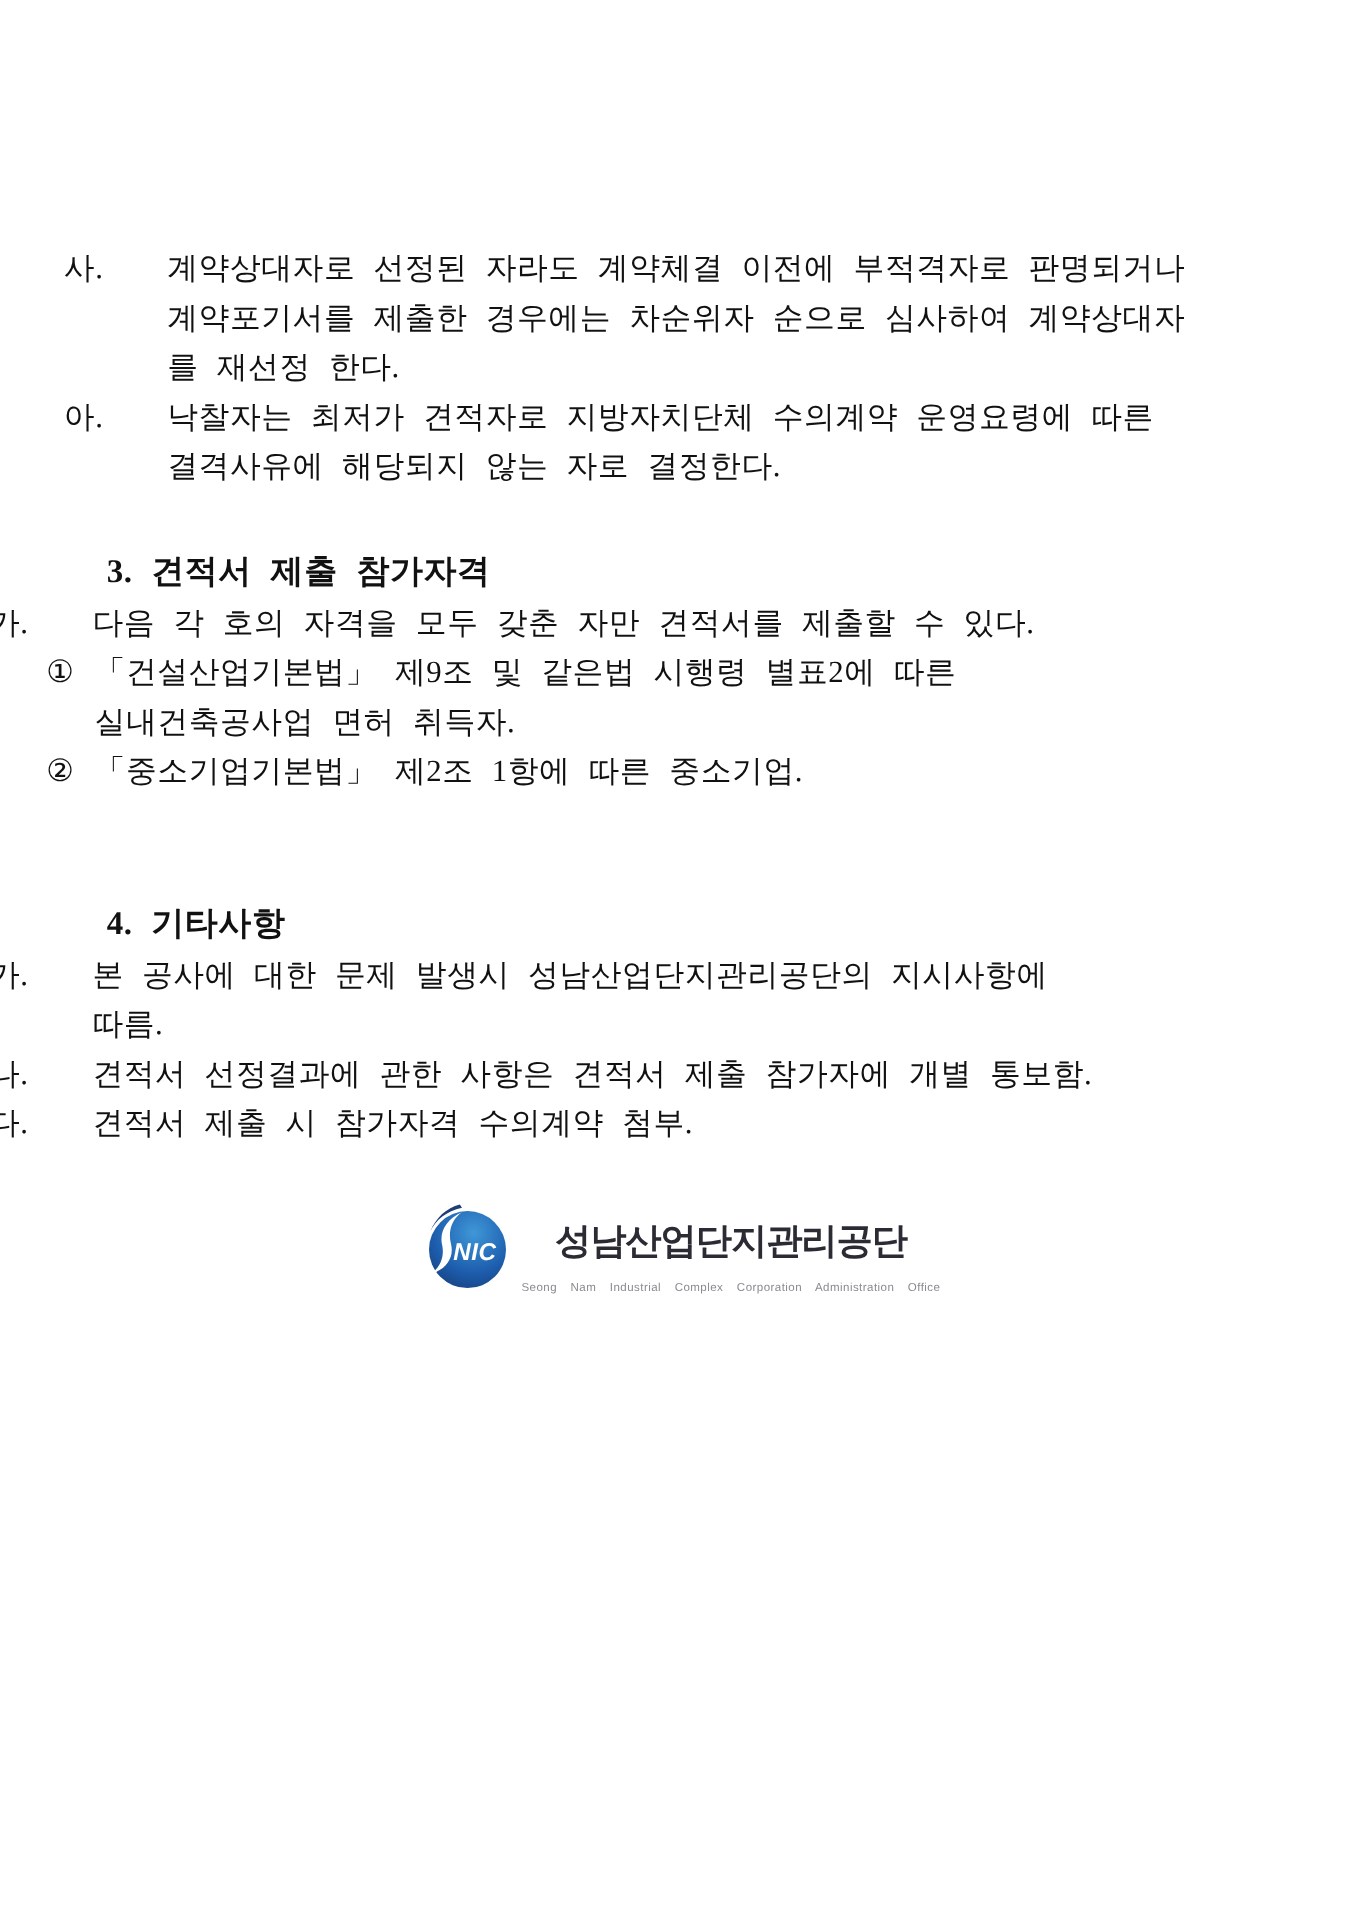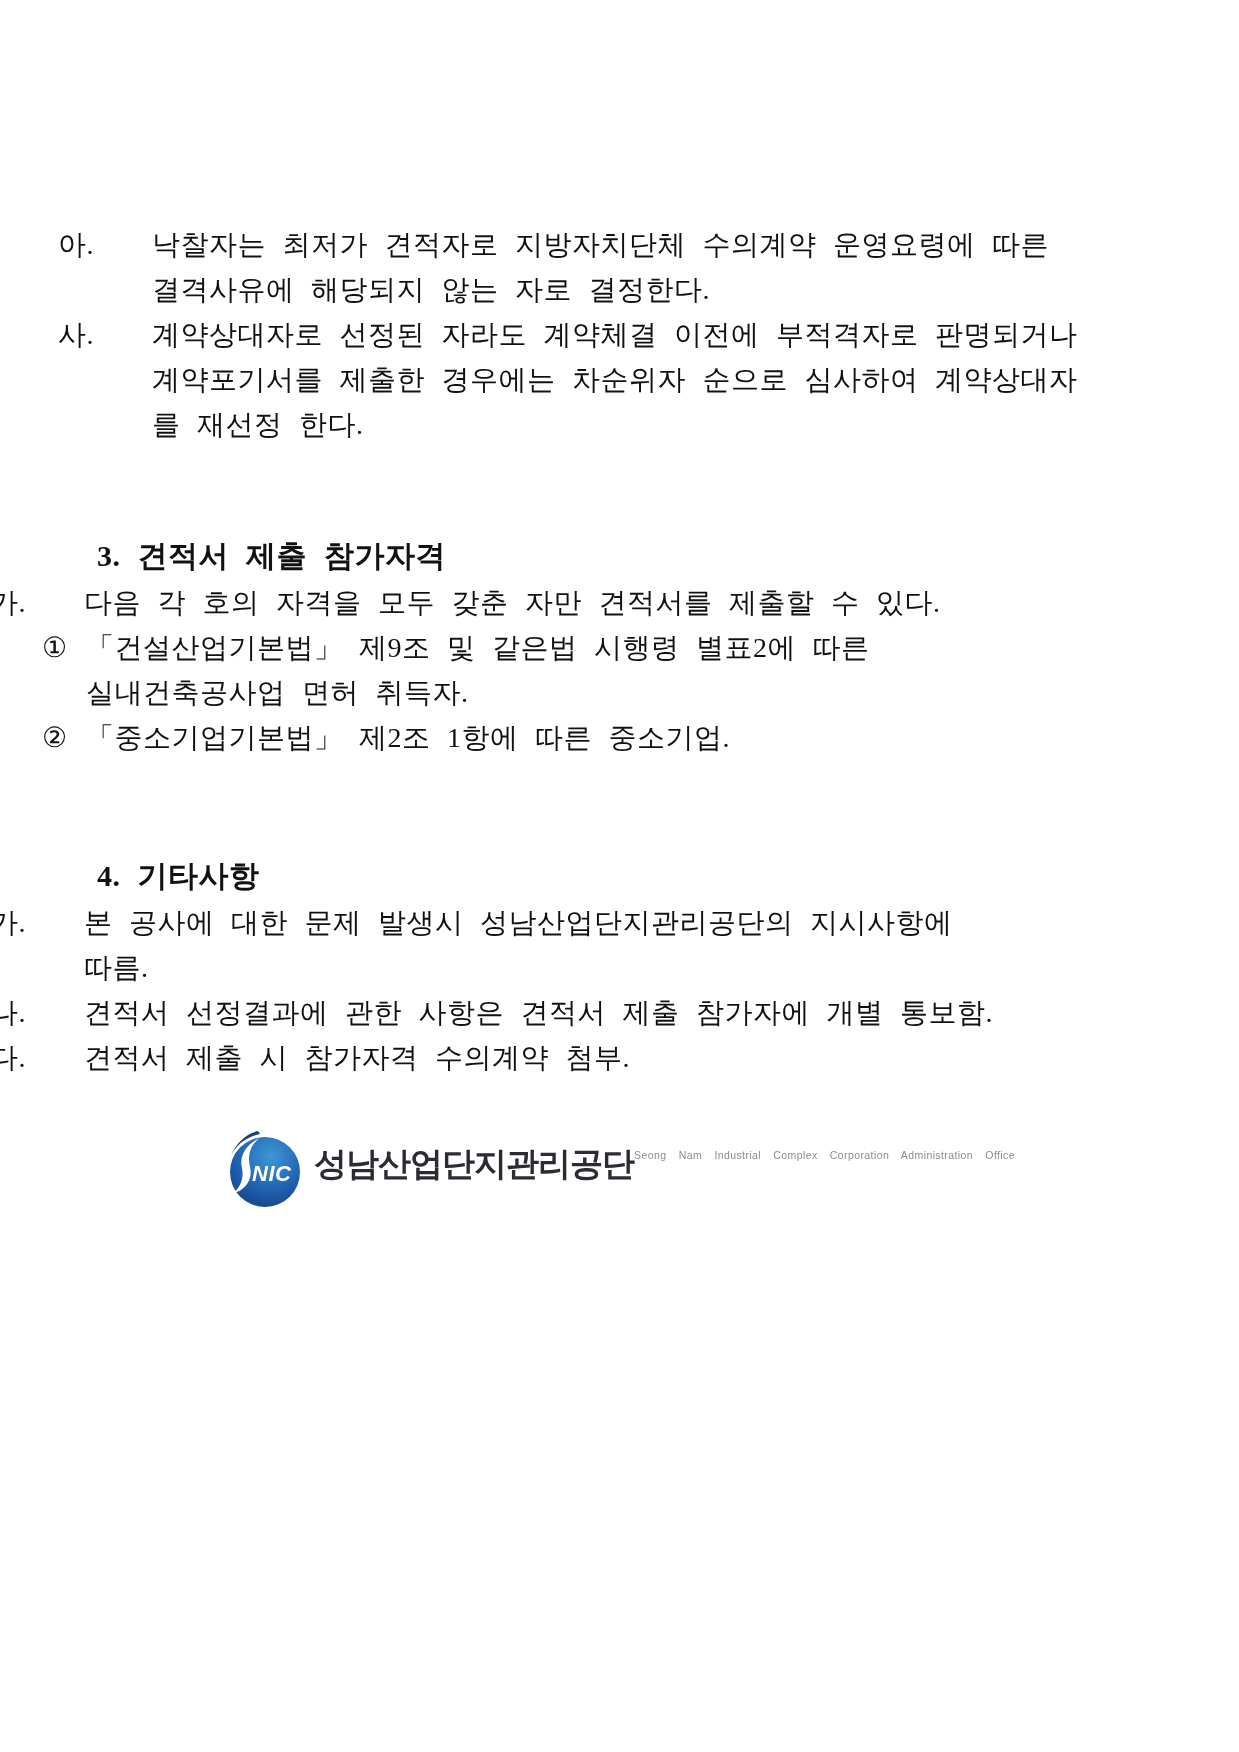--- a/index.html
+++ b/index.html
@@ -45,21 +45,21 @@
   
   .li-b { padding-left: 84px; text-indent: -47px; }
   .li-b .marker { width: 47px; }
 
   
   .li-c { padding-left: 86px; text-indent: -22px; margin-left: 20px; }
   .li-c .marker { width: 22px; }
 
   
   .mt-35  { margin-top: 35px; }
-  .mt-105 { margin-top: 85px; }
+  .mt-105 { margin-top: 49px; }
   .mt-104 { margin-top: 92px; }
   .mt-22  { margin-top: 22px; }
   .mt-28  { margin-top: 28px; }
   .mt-25  { margin-top: 25px; }
   .mt-30  { margin-top: 30px; }
   .mt-27  { margin-top: 27px; }
   .mt-21  { margin-top: 21px; }
 
   
   .logo-row {
@@ -67,22 +67,23 @@
     display: flex;
     justify-content: center;
     align-items: flex-start;
     text-align: center;
   }
   .logo-mark { flex: 0 0 auto; }
   .logo-textcol {
     margin-left: 8px;
     padding-top: 16px;
     display: flex;
-    flex-direction: row;
+    flex-direction: column;
     font-family: "Liberation Sans", "DejaVu Sans", sans-serif;
+    gap: 16px;
   }
   .logo-name-ko {
     font-size: 33px;
     line-height: 36px;
     font-weight: 700;
     letter-spacing: -1px;
     color: #2b2b33;
     white-space: nowrap;
   }
   .logo-name-en {
@@ -93,26 +94,26 @@
     color: #8a8a92;
     white-space: nowrap;
   }
 </style>
 </head>
 <body>
 
 <div class="page">
   <section class="doc-body">
 
-    <p class="li li-a mt-35"><span class="marker">아.</span><span class="txt">낙찰자는 최저가 견적자로 지방자치단체 수의계약 운영요령에 따른
-결격사유에 해당되지 않는 자로 결정한다.</span></p>
-
     <p class="li li-a"><span class="marker">사.</span><span class="txt">계약상대자로 선정된 자라도 계약체결 이전에 부적격자로 판명되거나
 계약포기서를 제출한 경우에는 차순위자 순으로 심사하여 계약상대자
 를 재선정 한다.</span></p>
+
+    <p class="li li-a mt-35"><span class="marker">아.</span><span class="txt">낙찰자는 최저가 견적자로 지방자치단체 수의계약 운영요령에 따른
+결격사유에 해당되지 않는 자로 결정한다.</span></p>
 
     <h2 class="sec-heading mt-105">3. 견적서 제출 참가자격</h2>
 
     <p class="li li-b mt-22"><span class="marker">가.</span><span class="txt">다음 각 호의 자격을 모두 갖춘 자만 견적서를 제출할 수 있다.</span></p>
 
     <p class="li li-c mt-28"><span class="marker">①</span><span class="txt">「건설산업기본법」 제9조 및 같은법 시행령 별표2에 따른
 실내건축공사업 면허 취득자.</span></p>
 
     <p class="li li-c mt-25"><span class="marker">②</span><span class="txt">「중소기업기본법」 제2조 1항에 따른 중소기업.</span></p>
 

